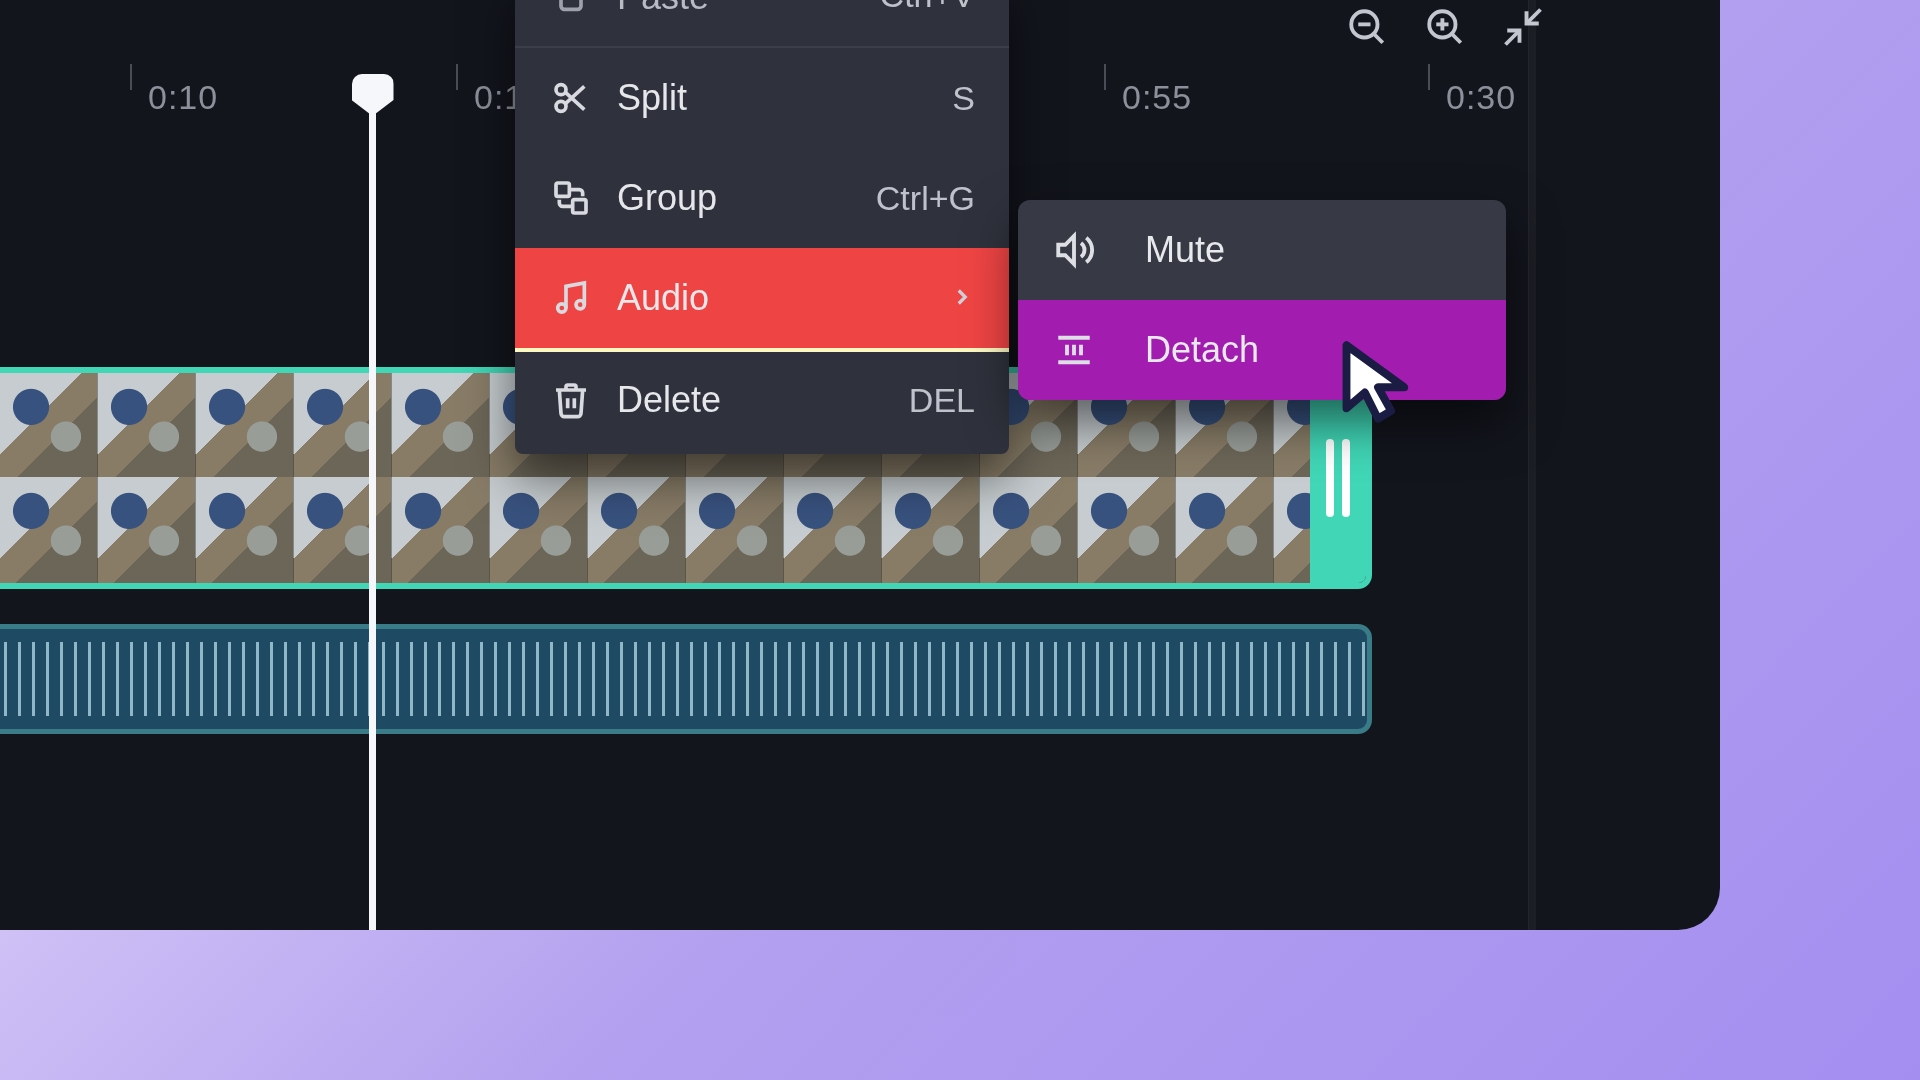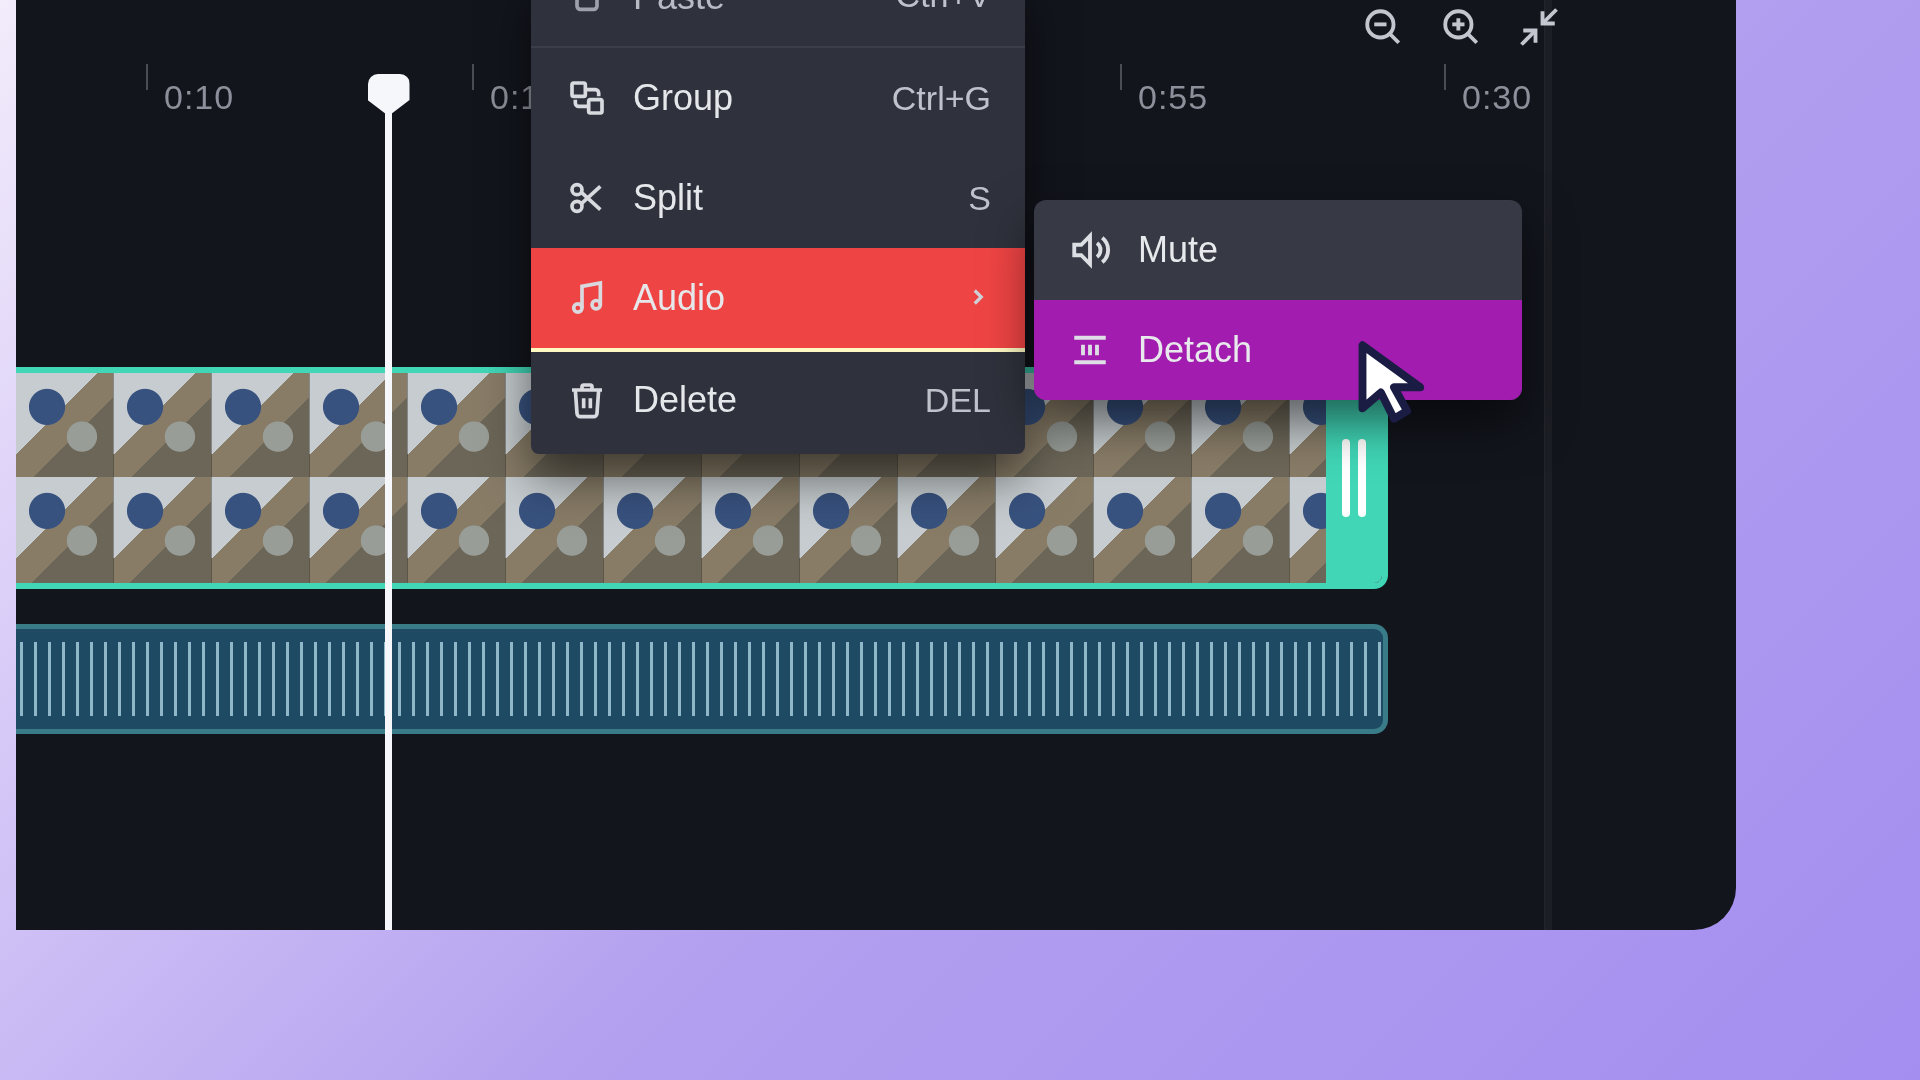--- a/index.html
+++ b/index.html
@@ -4,21 +4,21 @@
 <style>
   * { box-sizing: border-box; margin: 0; padding: 0; }
   html, body { width: 1920px; height: 1080px; overflow: hidden; }
   body {
     font-family: "Segoe UI", Arial, sans-serif;
     background: linear-gradient(135deg, #f2ecfb 0%, #d6c8f7 25%, #b3a0ef 55%, #a48ef0 100%);
     position: relative;
   }
   .editor-frame {
     position: absolute;
-    left: 16px; top: 0;
+    left: 0; top: 0;
     width: 1720px; height: 930px;
     background: #13151d;
     border-bottom-right-radius: 42px;
     overflow: hidden;
   }
   
   .zoom-controls {
     position: absolute;
     top: 6px; right: 176px;
     display: flex; gap: 36px; align-items: center;
@@ -162,20 +162,21 @@
     box-shadow:0 22px 50px rgba(0,0,0,.55);
     z-index:11;
     overflow:hidden;
   }
   .sub-item{
     display:flex; align-items:center;
     height:100px;
     padding:0 34px 0 28px;
     color:#e8e9ec;
     font-size:36px;
+    gap:23px;
   }
   .sub-item .ico{ width:56px; display:flex; justify-content:center; }
   .sub-item .ico svg{ width:42px; height:42px; stroke:#dddfe4; fill:none; stroke-width:2.2; }
   .sub-item.hover{ background:#a21caf; }
   .sub-item .lbl{ padding-left:20px; }
   
   .cursor{
     position:absolute;
     left:1336px; top:340px;
     z-index:20;
@@ -274,40 +275,40 @@
             <rect x="6" y="4" width="12" height="16" rx="2"></rect>
             <rect x="9" y="2" width="6" height="4" rx="1"></rect>
           </svg>
       </span>
       <span class="lbl">Paste</span>
       <span class="sc">Ctrl+V</span>
     </div>
     <div class="ctx-item">
       <span class="ico">
         <svg viewBox="0 0 24 24">
+            <circle cx="6" cy="7" r="3"></circle>
+            <circle cx="6" cy="17" r="3"></circle>
+            <line x1="8.5" y1="8.5" x2="20" y2="19"></line>
+            <line x1="8.5" y1="15.5" x2="20" y2="5"></line>
+          </svg>
+      </span>
+      <span class="lbl">Split</span>
+      <span class="sc">S</span>
+    </div>
+    <div class="ctx-item">
+      <span class="ico">
+        <svg viewBox="0 0 24 24">
             <rect x="3" y="3" width="8" height="8" rx="1"></rect>
             <rect x="13" y="13" width="8" height="8" rx="1"></rect>
             <path d="M11 7h6a2 2 0 0 1 2 2v2"></path>
             <path d="M13 17H7a2 2 0 0 1-2-2v-2"></path>
           </svg>
       </span>
       <span class="lbl">Group</span>
       <span class="sc">Ctrl+G</span>
-    </div>
-    <div class="ctx-item">
-      <span class="ico">
-        <svg viewBox="0 0 24 24">
-            <circle cx="6" cy="7" r="3"></circle>
-            <circle cx="6" cy="17" r="3"></circle>
-            <line x1="8.5" y1="8.5" x2="20" y2="19"></line>
-            <line x1="8.5" y1="15.5" x2="20" y2="5"></line>
-          </svg>
-      </span>
-      <span class="lbl">Split</span>
-      <span class="sc">S</span>
     </div>
     <div class="ctx-item hover">
       <span class="ico">
         <svg viewBox="0 0 24 24">
             <path d="M9 18V5l11-2v13"></path>
             <circle cx="6.5" cy="18" r="2.5"></circle>
             <circle cx="17.5" cy="16" r="2.5"></circle>
           </svg>
       </span>
       <span class="lbl">Audio</span>

